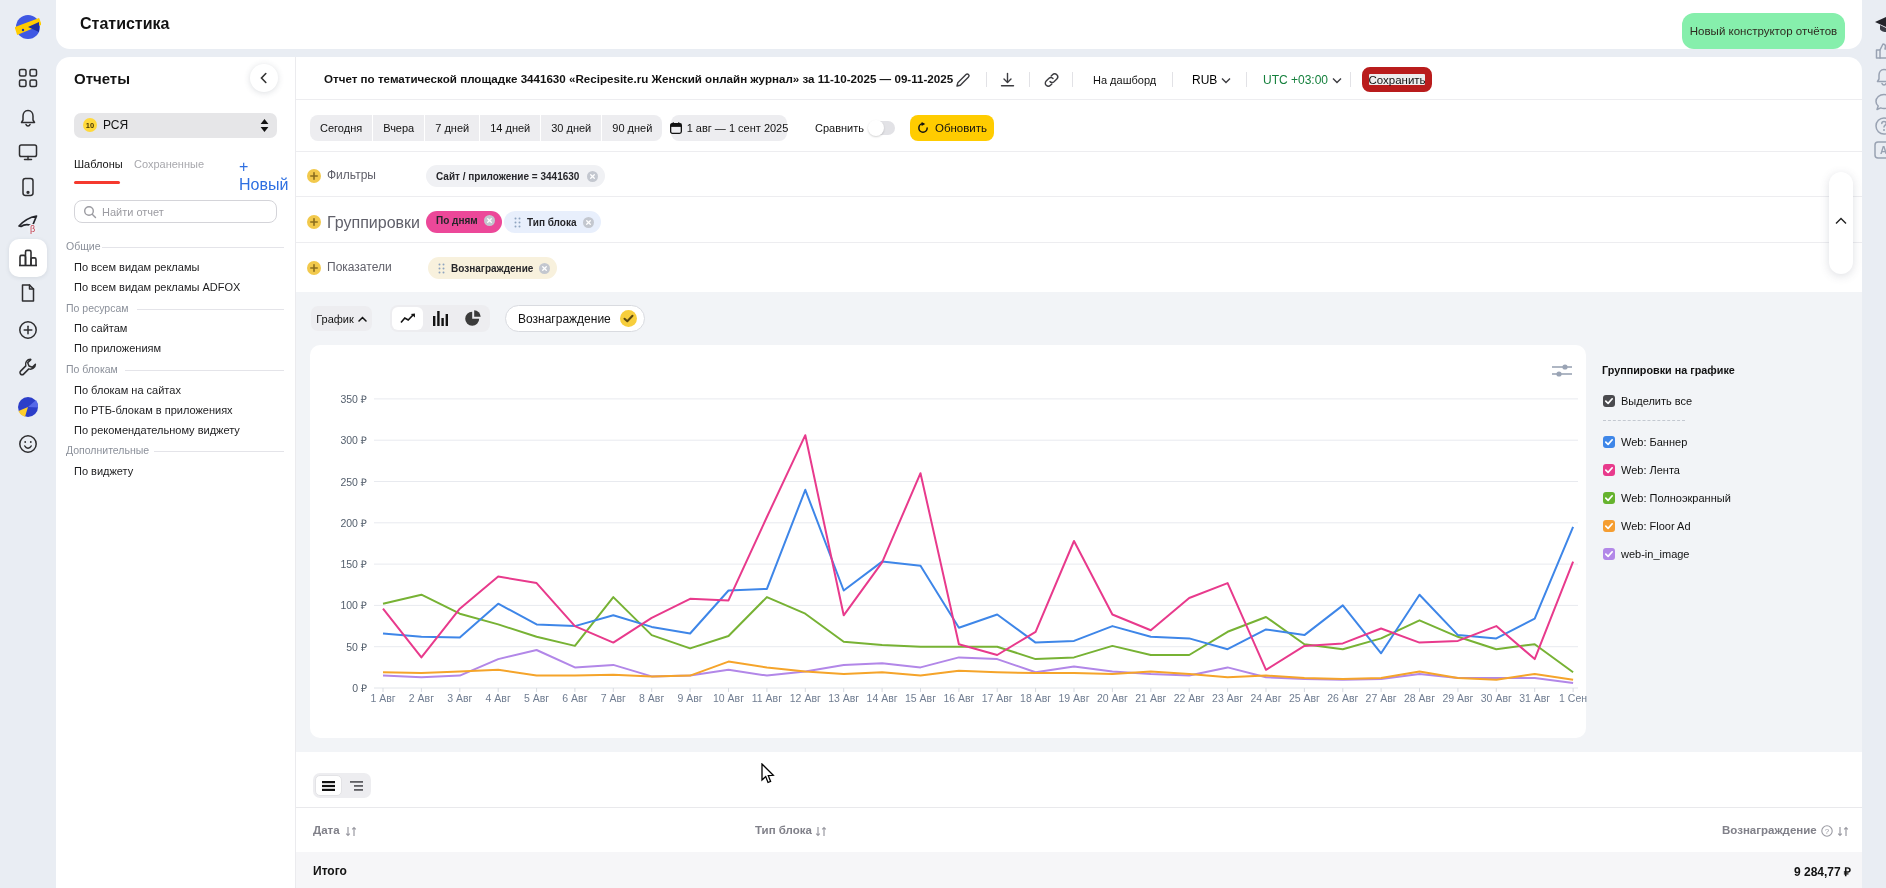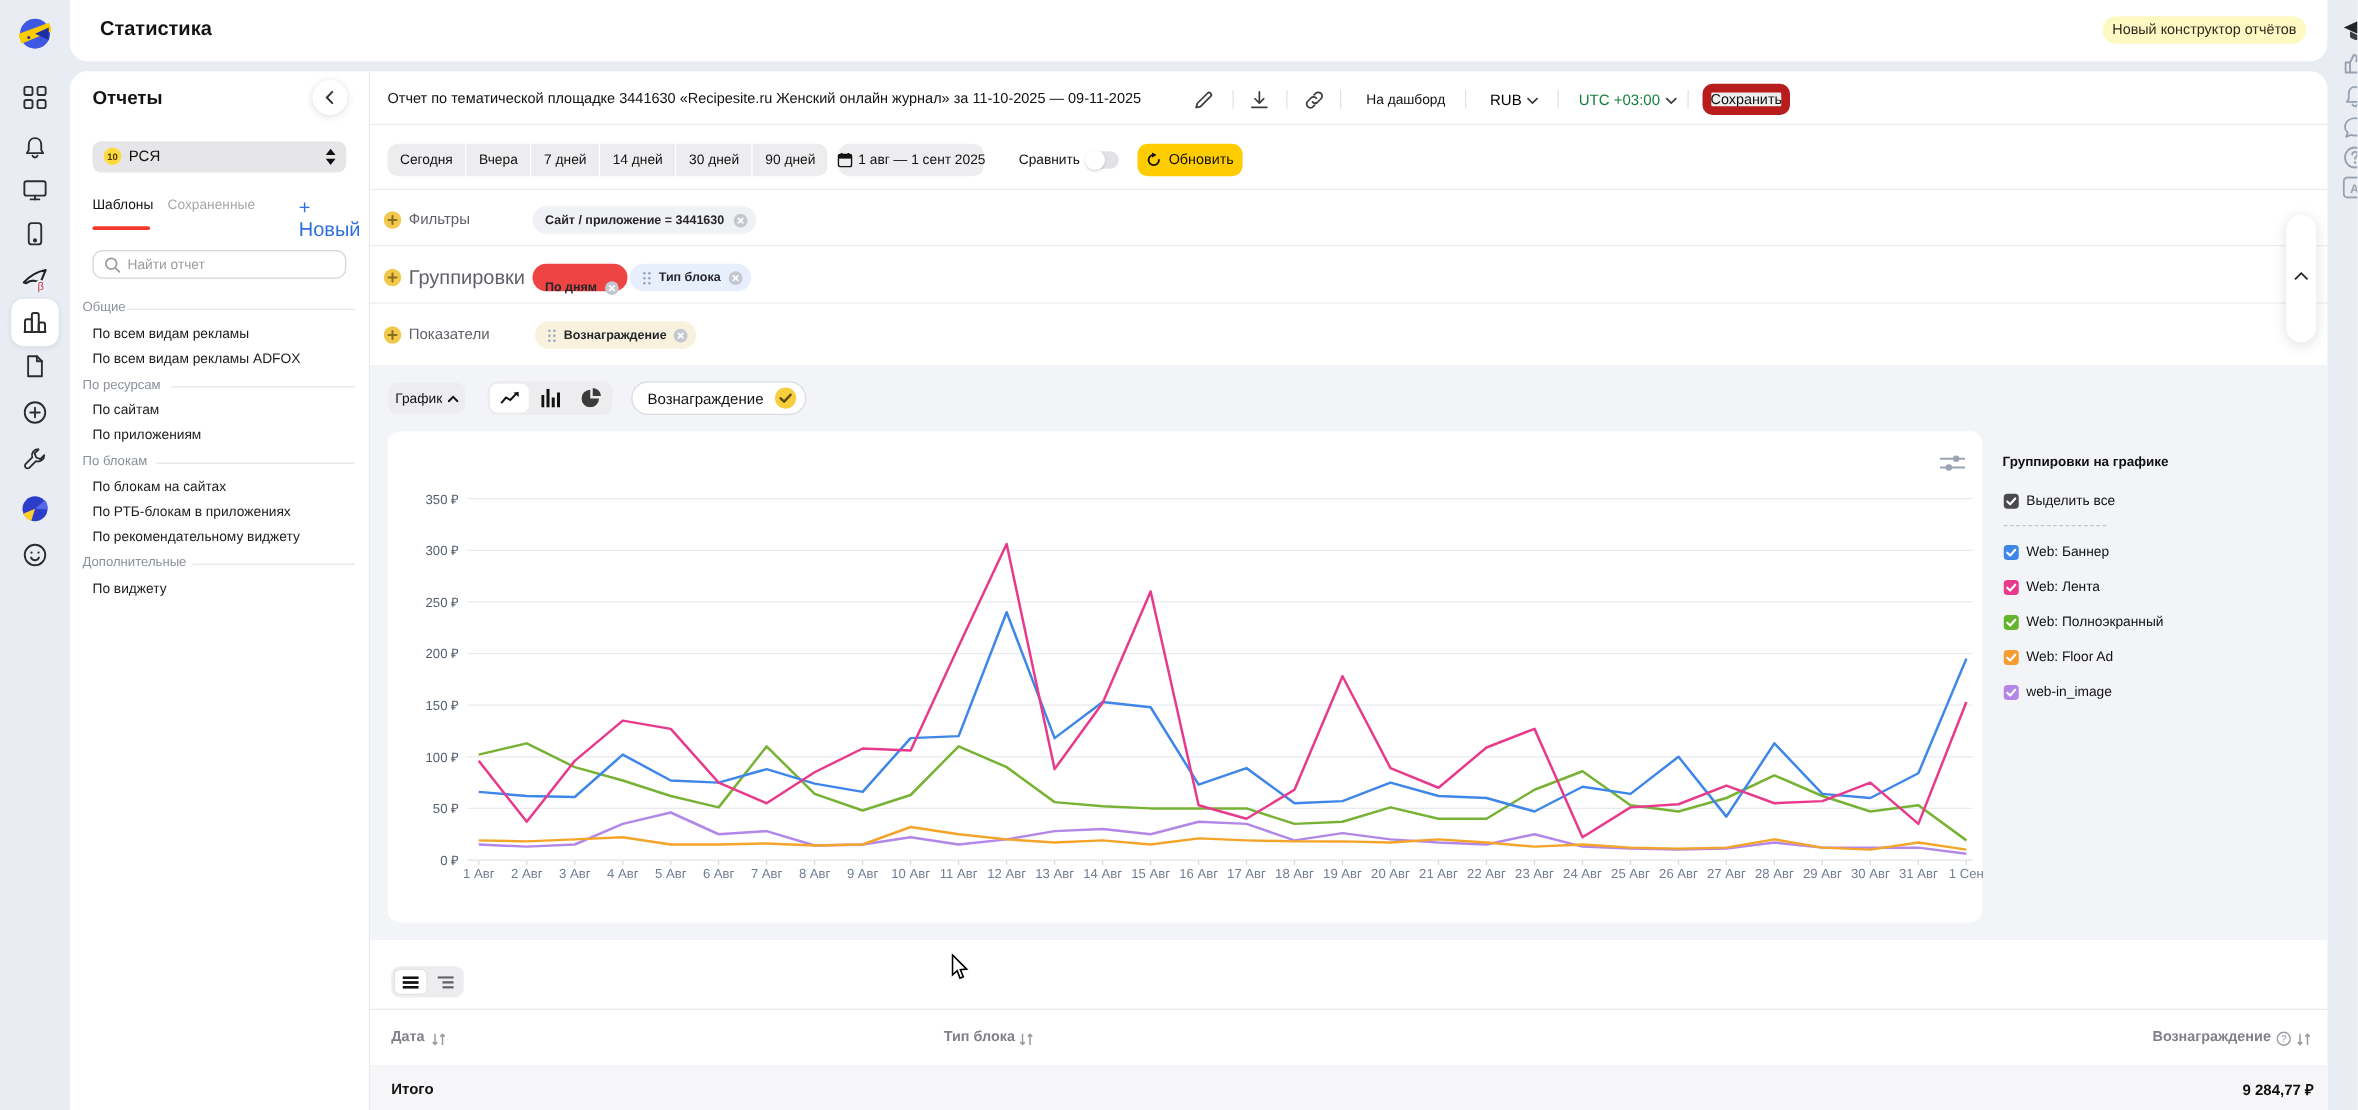--- a/index.html
+++ b/index.html
@@ -112,21 +112,21 @@
           <circle cx="10" cy="10" r="8.2"></circle>
           <path d="M6.8 12 C7.6 13.5 8.7 14.2 10 14.2 C11.3 14.2 12.4 13.5 13.2 12"></path>
         </g>
         <circle cx="7.2" cy="8" r="0.9" fill="#2e2e30"></circle>
         <circle cx="12.8" cy="8" r="0.9" fill="#2e2e30"></circle>
       </svg>
     </div>
 </div>
 <div class="abs" style="left:56px;top:0;width:1806px;height:49px;background:#fff;border-radius:0 0 14px 14px"></div>
 <div class="abs" style="left:80px;top:15px;font-size:16px;font-weight:bold;color:#121212">Статистика</div>
-<div class="abs" style="left:1682px;top:13px;width:163px;height:22px;background:#fef9c3;border-radius:12px;display:flex;align-items:center;justify-content:center;font-size:11.5px;color:#2e2a20;white-space:nowrap">Новый конструктор отчётов</div>
+<div class="abs" style="left:1682px;top:13px;width:163px;height:36px;background:#86efac;border-radius:12px;display:flex;align-items:center;justify-content:center;font-size:11.5px;color:#2e2a20;white-space:nowrap">Новый конструктор отчётов</div>
 <div class="abs" style="left:1862px;top:0;width:24px;height:888px;background:#e9edf3"></div>
 <div class="abs" style="left:1862px;top:0;width:24px;height:888px;overflow:hidden">
     <div class="abs" style="left:12px;top:14px">
       <svg width="24" height="20" viewBox="0 0 24 20">
         <path d="M1 8 L12 3 L23 8 L12 13 Z" fill="#23242a"></path>
         <path d="M6 11 L6 15 C6 16.5 9 18 12 18 C15 18 18 16.5 18 15 L18 11 L12 14 Z" fill="#3c3e46"></path>
         <line x1="21" y1="9" x2="21" y2="15" stroke="#f3c21d" stroke-width="1.6"></line>
         <circle cx="21" cy="16" r="1.4" fill="#f3c21d"></circle>
       </svg>
     </div>
@@ -216,21 +216,21 @@
 <div class="abs" style="left:18px;top:408px;font-size:11px;color:#1c1c1e">По виджету</div>
 
 </div>
 <div class="abs" style="left:295px;top:57px;width:1px;height:831px;background:#ebebee"></div>
 
 <div class="abs" style="left:296px;top:99px;width:1566px;height:1px;background:#ededf0"></div>
 <div class="abs" style="left:296px;top:151px;width:1566px;height:1px;background:#ededf0"></div>
 <div class="abs" style="left:296px;top:196px;width:1566px;height:1px;background:#ededf0"></div>
 <div class="abs" style="left:296px;top:242px;width:1566px;height:1px;background:#ededf0"></div>
 
-<div class="abs" style="left:310px;top:72px;font-size:11.6px;font-weight:normal;color:#121212;white-space:nowrap">Отчет по тематической площадке 3441630 «Recipesite.ru Женский онлайн журнал» за 11-10-2025 — 09-11-2025</div>
+<div class="abs" style="left:324px;top:72px;font-size:11.6px;font-weight:bold;color:#121212;white-space:nowrap">Отчет по тематической площадке 3441630 «Recipesite.ru Женский онлайн журнал» за 11-10-2025 — 09-11-2025</div>
 <svg class="abs" style="left:955px;top:72px" width="16" height="16" viewBox="0 0 16 16">
     <g stroke="#3c3c40" stroke-width="1.4" fill="none" stroke-linecap="round" stroke-linejoin="round">
       <path d="M2 14 L2.8 10.8 L11 2.6 C11.7 1.9 12.8 1.9 13.5 2.6 C14.2 3.3 14.2 4.4 13.5 5.1 L5.3 13.3 L2 14 Z"></path>
     </g>
   </svg>
 <div class="abs" style="left:986px;top:72px;width:1px;height:15px;background:#e2e2e6"></div>
 <svg class="abs" style="left:1000px;top:72px" width="15" height="16" viewBox="0 0 15 16">
     <g stroke="#3c3c40" stroke-width="1.4" fill="none" stroke-linecap="round" stroke-linejoin="round">
       <line x1="7.5" y1="1.5" x2="7.5" y2="10"></line>
       <path d="M4 7 L7.5 10.5 L11 7"></path>
@@ -309,21 +309,21 @@
   </div>
 <div class="abs" style="left:307px;top:215px;width:14px;height:14px;border-radius:50%;background:#f2c94c">
     <svg width="14" height="14">
       <g stroke="#8a6d1f" stroke-width="1.6" stroke-linecap="round">
         <line x1="7" y1="3.8" x2="7" y2="10.2"></line>
         <line x1="3.8" y1="7" x2="10.2" y2="7"></line>
       </g>
     </svg>
   </div>
 <div class="abs" style="left:327px;top:214px;font-size:16px;color:#60606a">Группировки</div>
-<div class="abs" style="left:426px;top:211px;height:22px;background:#ef4444;border-radius:11px;display:inline-flex;align-items:center;gap:6px;padding:16px 7px 0 10px;font-size:10px;font-weight:bold;color:#26262a">
+<div class="abs" style="left:426px;top:211px;height:22px;background:#ec4899;border-radius:11px;display:inline-flex;gap:6px;padding:4px 7px 0 10px;font-size:10px;font-weight:bold;color:#26262a">
     <span style="white-space:nowrap">По дням</span>
     <span style="display:inline-block;width:11px;height:11px;border-radius:50%;background:#c3c7cf;position:relative;flex:none">
       <svg width="11" height="11" style="position:absolute;left:0;top:0">
         <g stroke="#fff" stroke-width="1.3" stroke-linecap="round">
           <line x1="3.7" y1="3.7" x2="7.3" y2="7.3"></line>
           <line x1="7.3" y1="3.7" x2="3.7" y2="7.3"></line>
         </g>
       </svg>
     </span>
   </div>

